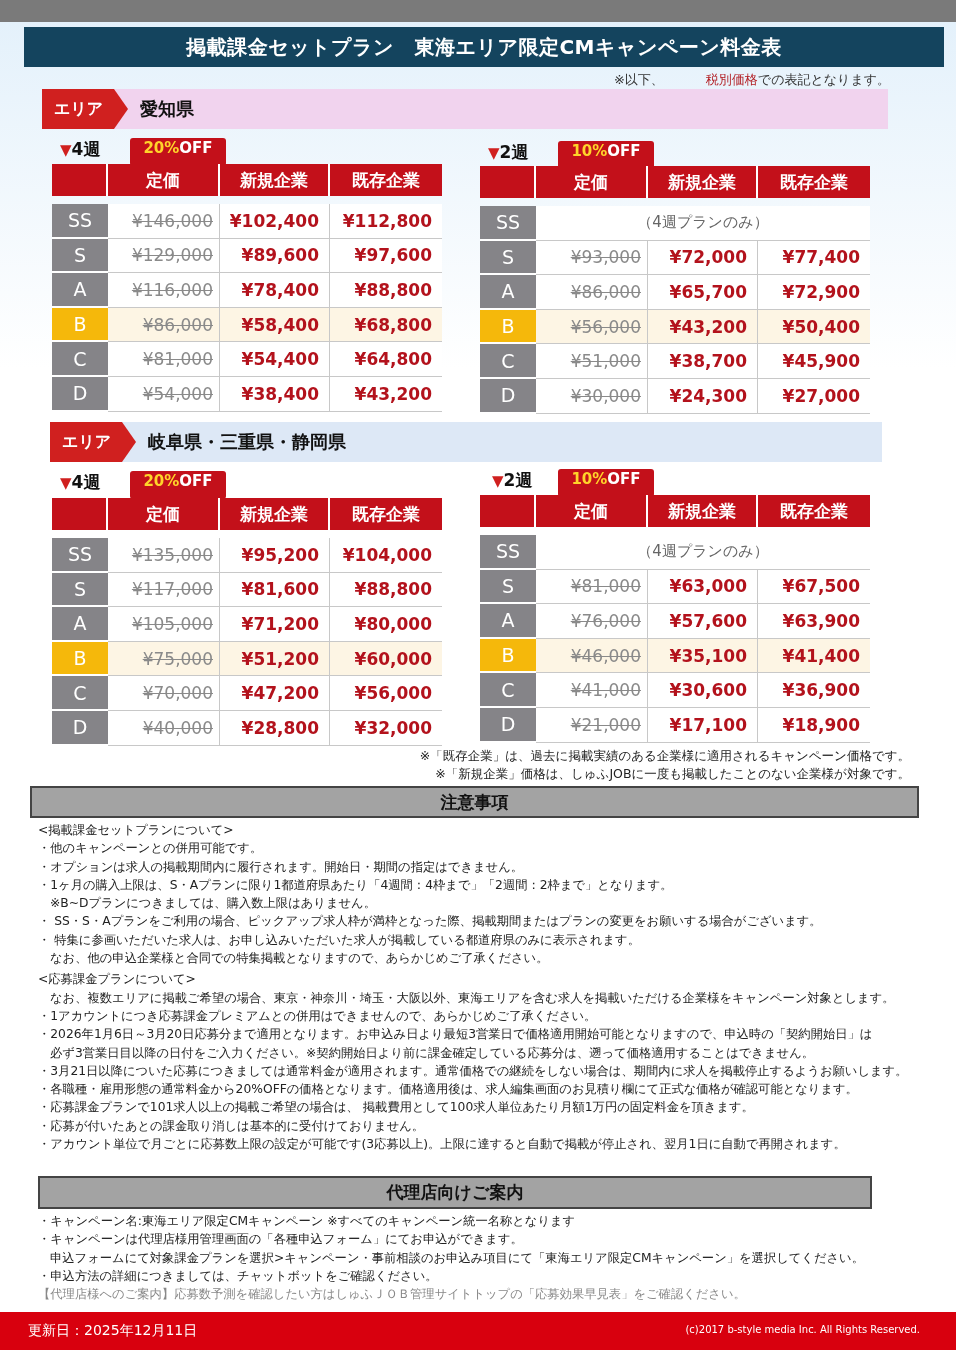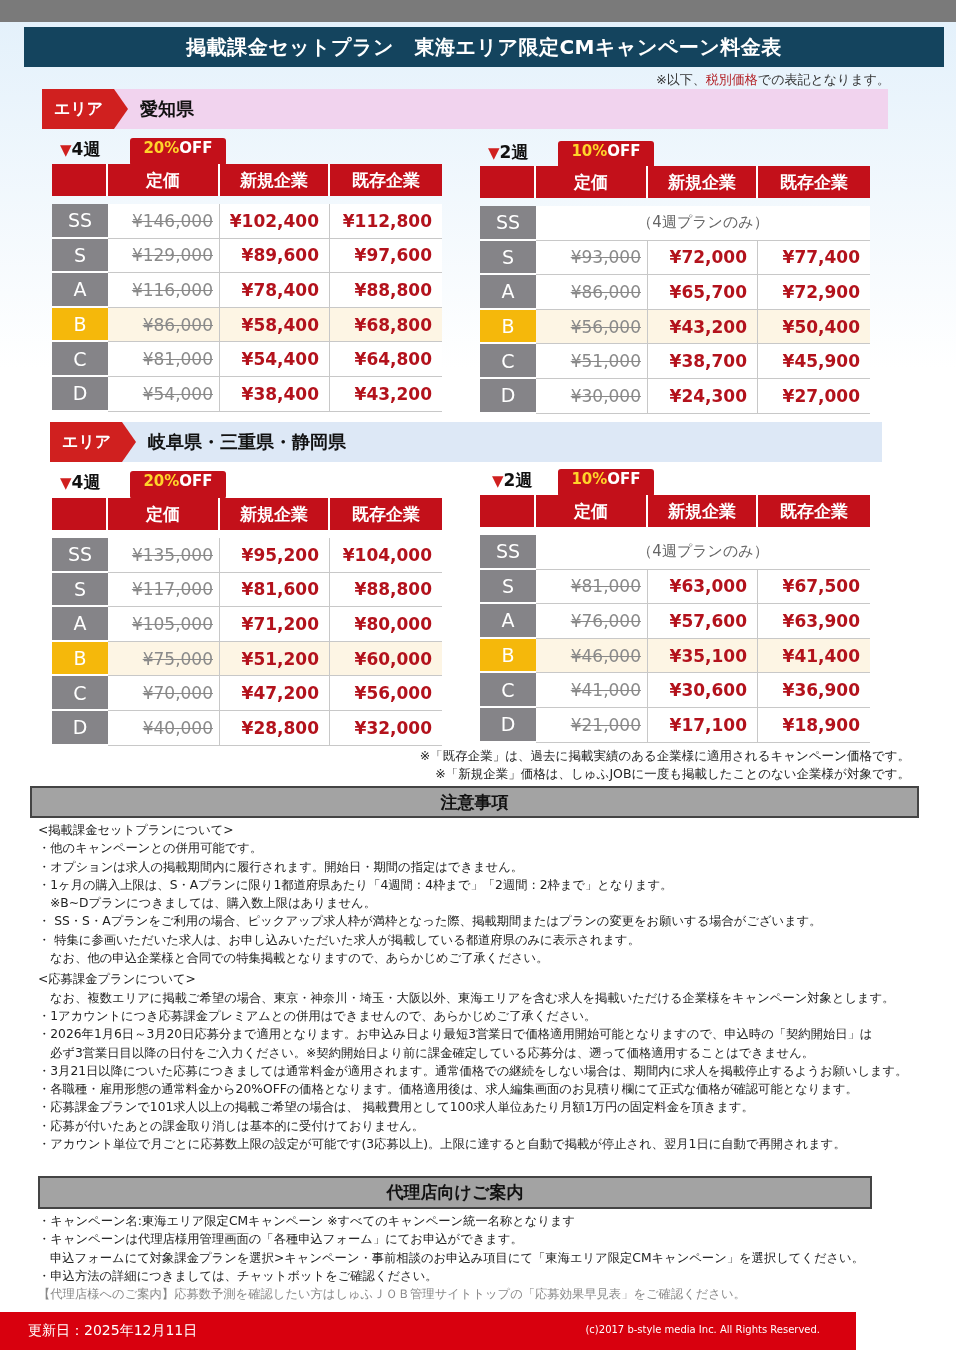--- a/index.html
+++ b/index.html
@@ -1,21 +1,21 @@
 <!DOCTYPE html>
 <html><head>
 <meta charset="utf-8">
 <style>
   * { box-sizing: border-box; margin: 0; padding: 0; }
   body { width: 956px; height: 1350px; font-family: "DejaVu Sans", sans-serif; background: #ffffff; position: relative; overflow: hidden; color: #222; }
   .topbar { position: absolute; left: 0; top: 0; width: 956px; height: 22px; background: #7a7a7a; }
   .bg-grad { position: absolute; left: 0; top: 22px; width: 956px; height: 770px; background: linear-gradient(180deg, #e4f1fb 0%, #ffffff 45%, #ffffff 100%); }
   .title-bar { position: absolute; left: 24px; top: 27px; width: 920px; height: 40px; background: #14445e; color: #fff; font-weight: bold; font-size: 20px; text-align: center; line-height: 40px; letter-spacing: 0.5px; }
   .tax-note { position: absolute; right: 66px; top: 71px; font-size: 13px; color: #333; }
-  .tax-note .red { color: #b21e23; }
+  .tax-note .red { color: #b21e23; margin-left: 42px; }
 
   .area-band { position: absolute; height: 40px; }
   .area-band .tag { position: absolute; left: 0; top: 0; width: 86px; height: 40px; background: #d0201f; color: #fff; font-weight: bold; font-size: 16px; line-height: 40px; padding-left: 12px; clip-path: polygon(0 0, 72px 0, 86px 50%, 72px 100%, 0 100%); }
   .area-band .name { position: absolute; left: 98px; top: 0; line-height: 40px; font-size: 18px; font-weight: bold; color: #111; }
 
   .plan-head { position: absolute; height: 24px; }
   .plan-head .tri { color: #d0201f; font-size: 15px; }
   .plan-head .wk { font-weight: bold; font-size: 17px; color: #111; }
   .plan-head .badge { position: absolute; top: 0; height: 28px; width: 96px; background: #c3101a; color: #fff; border-radius: 3px; font-weight: bold; font-size: 15px; line-height: 20px; text-align: center; }
   .plan-head .badge .pct { color: #ffd42a; }
@@ -34,21 +34,21 @@
   table.price tr.gap td { height: 8px; border: none; background: transparent; }
 
   .foot-notes { position: absolute; right: 46px; top: 747px; font-size: 12.5px; color: #222; text-align: right; line-height: 18px; }
 
   .box-head { position: absolute; border: 2px solid #444; background: #a3a3a3; font-weight: bold; font-size: 17px; color: #111; text-align: center; }
   .notes { position: absolute; left: 38px; font-size: 12.3px; line-height: 18.3px; color: #222; white-space: nowrap; }
   .notes .sub { font-weight: normal; }
   .notes .ind { padding-left: 12px; }
   .notes .gray { color: #888; }
 
-  .footer { position: absolute; left: 0; top: 1312px; width: 856px; height: 38px; background: #d8000e; color: #fff; }
+  .footer { position: absolute; left: 0; top: 1312px; width: 956px; height: 38px; background: #d8000e; color: #fff; }
   .footer .upd { position: absolute; left: 28px; top: 0; line-height: 36px; font-size: 14px; }
   .footer .copy { position: absolute; right: 36px; top: 0; line-height: 36px; font-size: 10px; }
 </style>
 </head>
 <body>
 
 <div class="topbar"></div>
 <div class="bg-grad"></div>
 
 <div class="title-bar">掲載課金セットプラン　東海エリア限定CMキャンペーン料金表</div>

